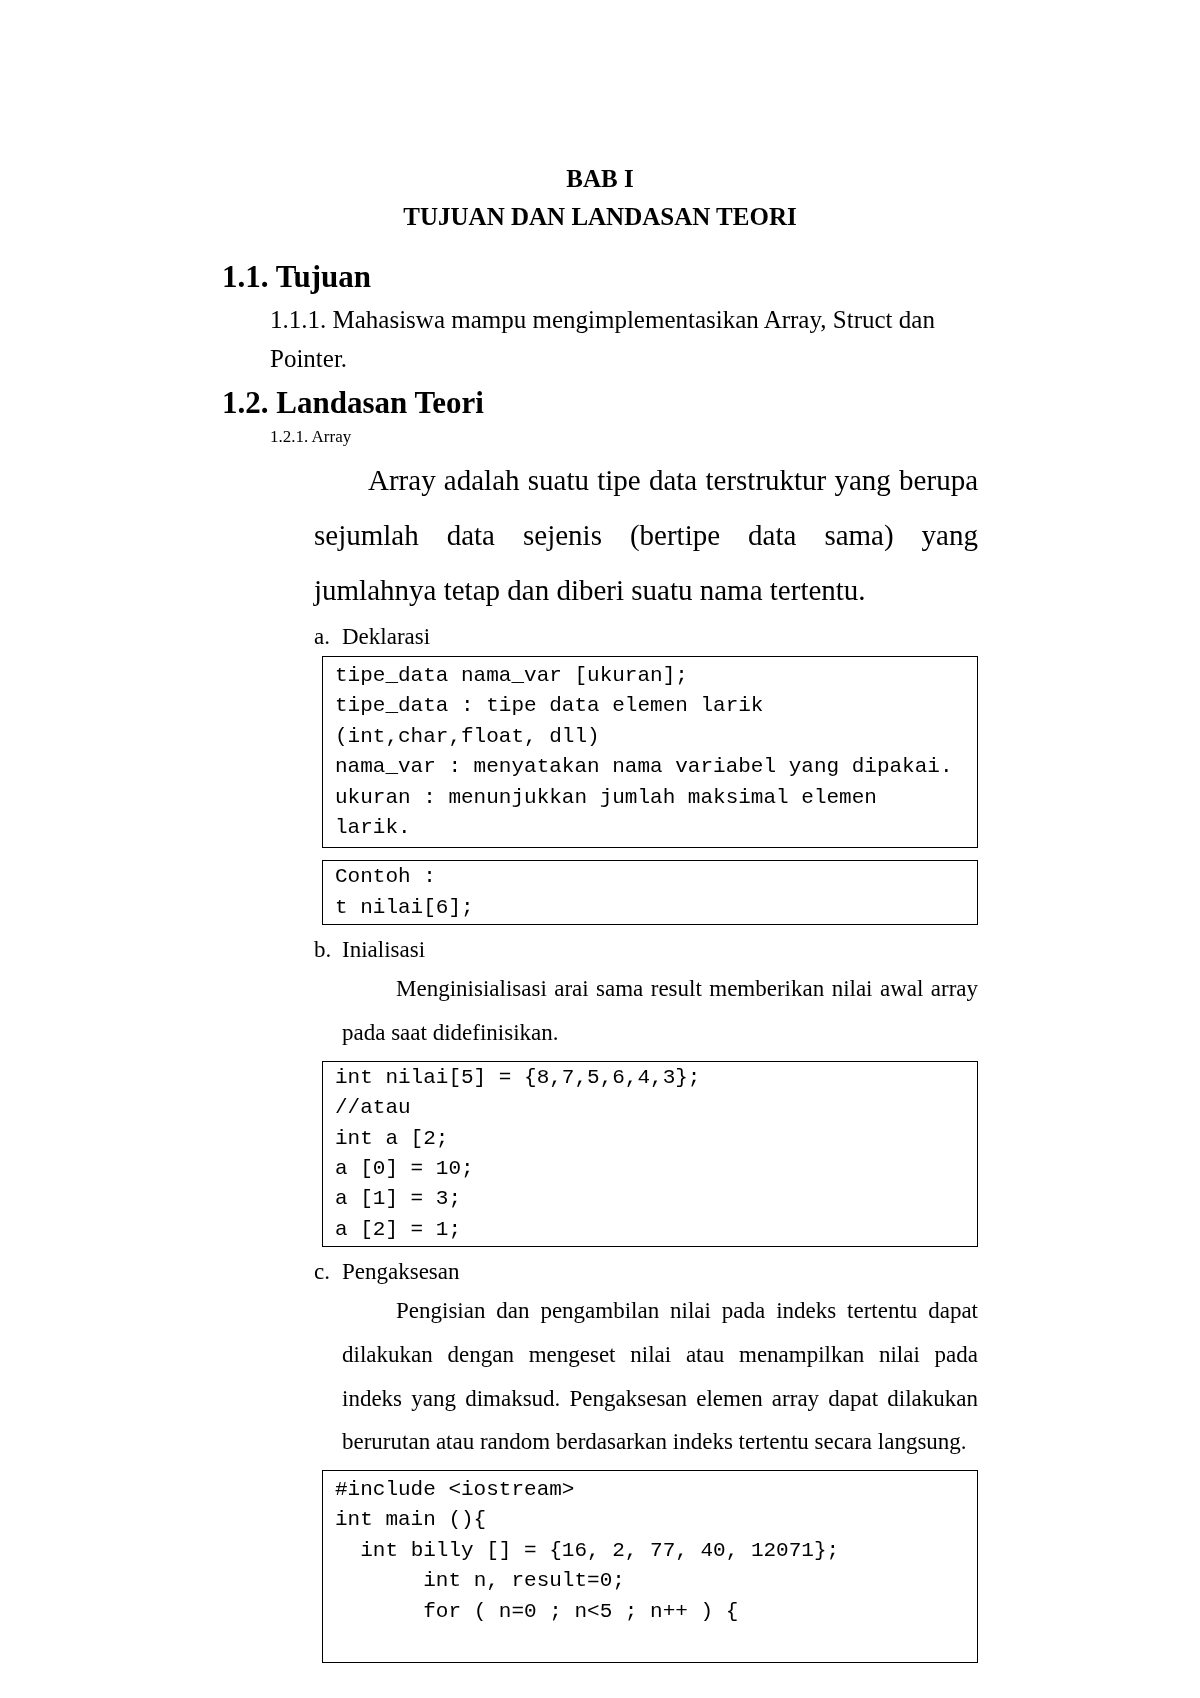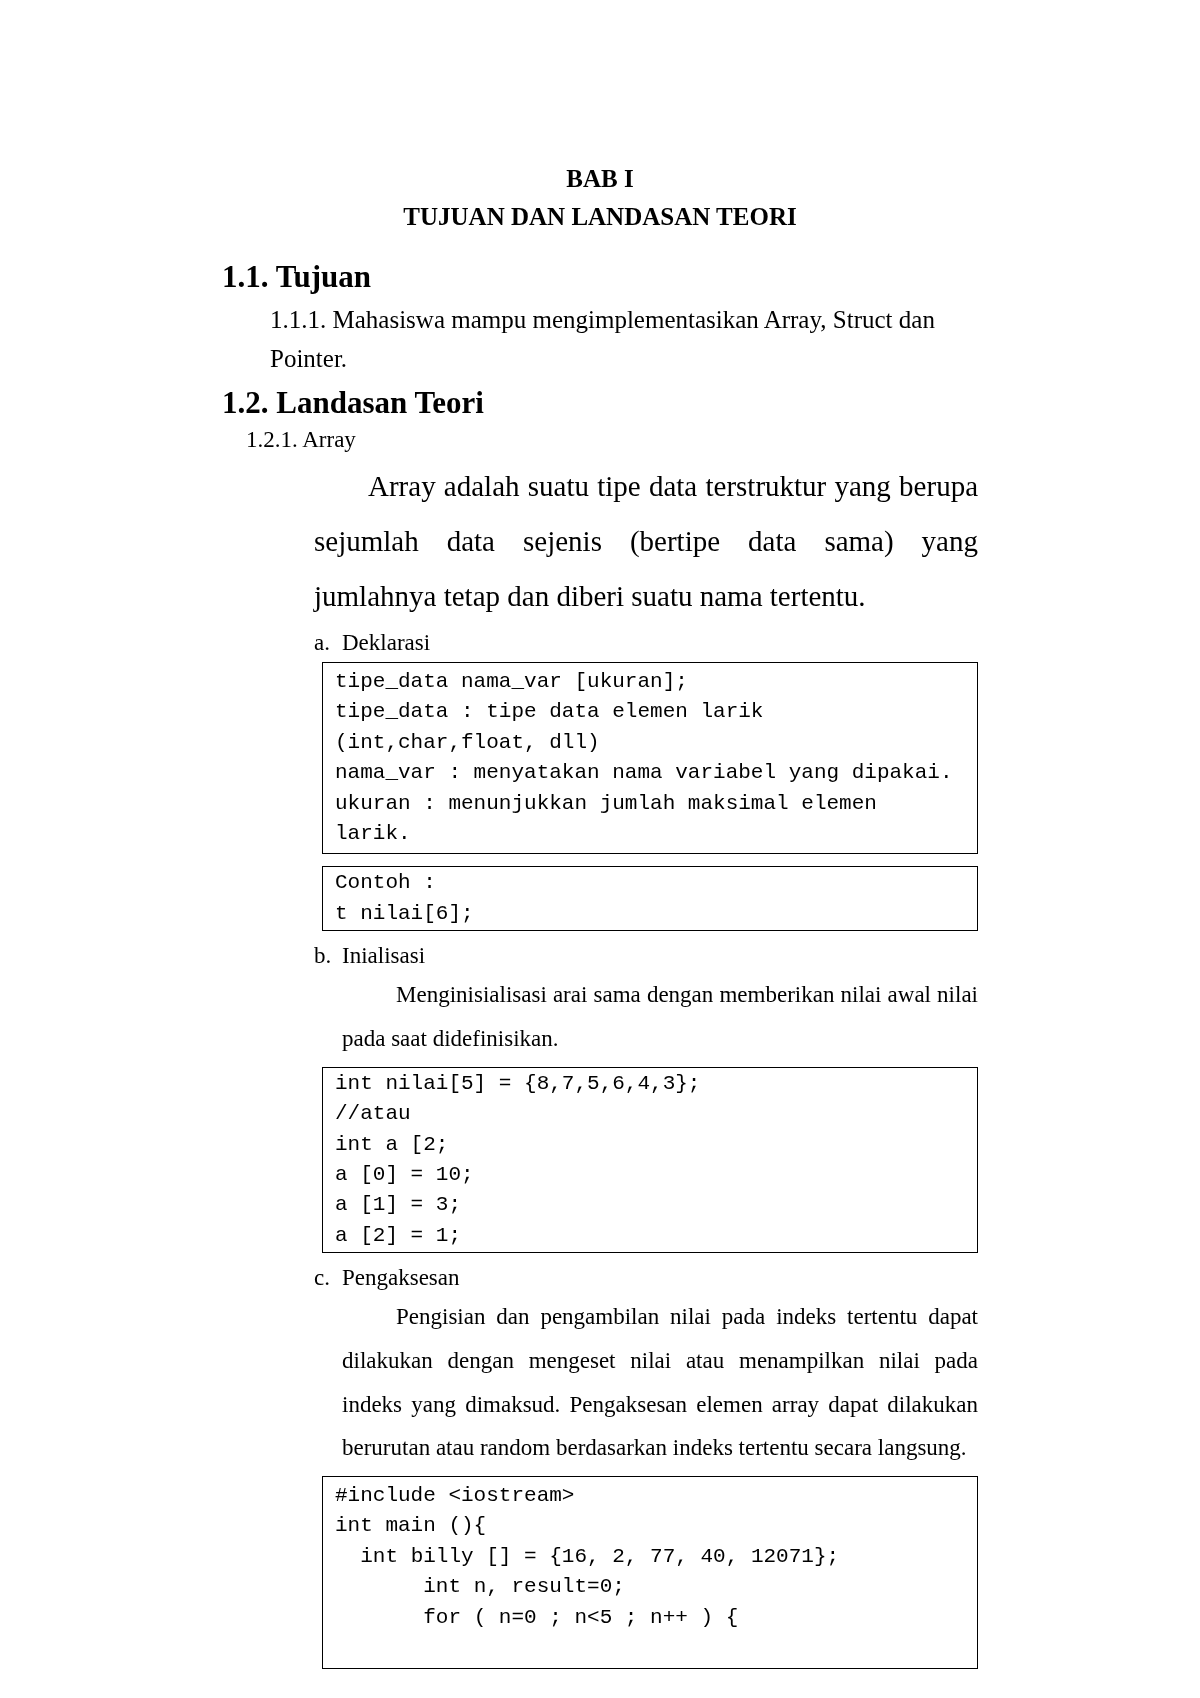--- a/index.html
+++ b/index.html
@@ -34,22 +34,22 @@
     font-size: 31px;
     margin-bottom: 6px;
   }
   .subpoint {
     font-size: 25px;
     margin-left: 48px;
     margin-bottom: 6px;
     line-height: 1.55;
   }
   .subhead {
-    font-size: 23px;
-    margin-left: 24px;
+    font-size: 17px;
+    margin-left: 48px;
     margin-bottom: 6px;
   }
   .para-block {
     margin-left: 92px;
     font-size: 29px;
     line-height: 1.9;
     text-align: justify;
     margin-bottom: 6px;
     font-family: Liberation Serif, serif;
   }
@@ -118,21 +118,21 @@
 tipe_data : tipe data elemen larik (int,char,float, dll)
 nama_var : menyatakan nama variabel yang dipakai.
 ukuran : menunjukkan jumlah maksimal elemen larik.</div>
   <div class="code-box tight">Contoh :
 t nilai[6];</div>
 
   <div class="list-item">
     <span class="letter">b.</span><span>Inialisasi</span>
   </div>
   <div class="sub-para">
-    <span class="indent"></span><span>Menginisialisasi arai sama dengan memberikan nilai awal nilai pada saat didefinisikan.</span>
+    <span class="indent"></span><span>Menginisialisasi arai sama result memberikan nilai awal array pada saat didefinisikan.</span>
   </div>
   <div class="code-box tight">int nilai[5] = {8,7,5,6,4,3};
 //atau
 int a [2;
 a [0] = 10;
 a [1] = 3;
 a [2] = 1;</div>
 
   <div class="list-item">
     <span class="letter">c.</span><span>Pengaksesan</span>

